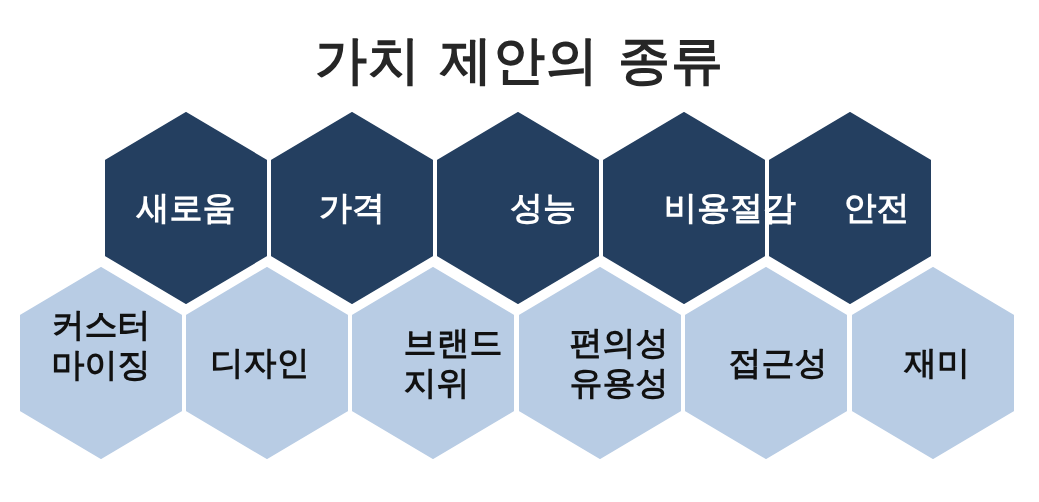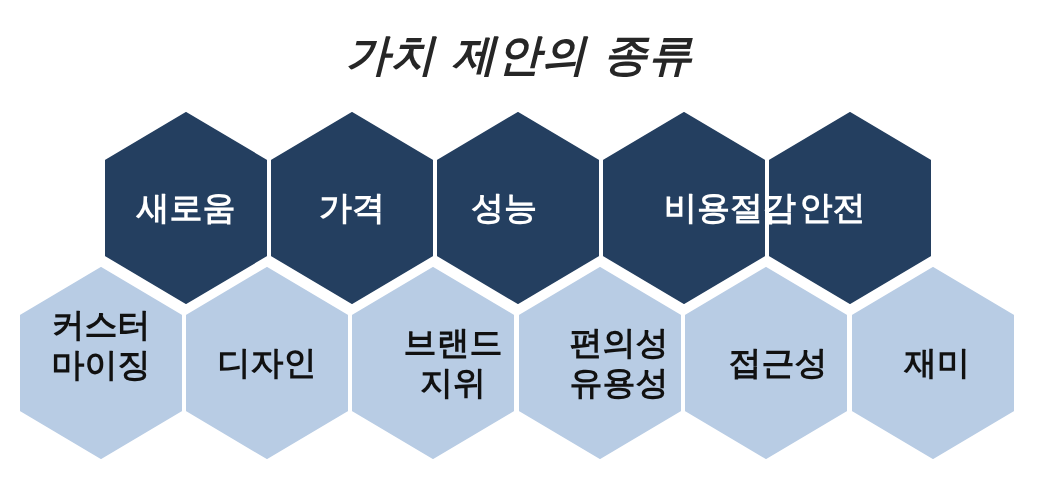--- a/index.html
+++ b/index.html
@@ -1,21 +1,21 @@
 <!DOCTYPE html>
 <html><head>
 <meta charset="utf-8">
 <style>
   html, body { margin: 0; padding: 0; background: #ffffff; }
   body { width: 1039px; height: 502px; position: relative; overflow: hidden;
          font-family: "DejaVu Sans", "Liberation Sans", sans-serif; }
   .title { position: absolute; left: 0; top: 26px; width: 1039px; text-align: center;
-           font-size: 44px; font-weight: bold; color: #262626; letter-spacing: 1px; font-style: italic; }
+           font-size: 52px; font-weight: bold; color: #262626; letter-spacing: 1px; }
   svg.hexes { position: absolute; left: 0; top: 0; }
-  .hex-label { position: absolute; text-align: center; font-weight: bold;
+  .hex-label { position: absolute; font-weight: bold;
                display: flex; align-items: center; justify-content: center;
                line-height: 1.22; white-space: pre-line; }
   .hex-label.top { color: #ffffff; font-size: 33px; }
   .hex-label.bottom { color: #111111; font-size: 33px; }
 </style>
 </head>
 <body>
 
 <div class="title">가치 제안의 종류</div>
 
@@ -33,25 +33,25 @@
       <polygon points="352,109.5 435,158.75 435,257.25 352,306.5 269,257.25 269,158.75" fill="#243F60" stroke="#FFFFFF" stroke-width="4"></polygon>
       <polygon points="518,109.5 601,158.75 601,257.25 518,306.5 435,257.25 435,158.75" fill="#243F60" stroke="#FFFFFF" stroke-width="4"></polygon>
       <polygon points="684,109.5 767,158.75 767,257.25 684,306.5 601,257.25 601,158.75" fill="#243F60" stroke="#FFFFFF" stroke-width="4"></polygon>
       <polygon points="850,109.5 933,158.75 933,257.25 850,306.5 767,257.25 767,158.75" fill="#243F60" stroke="#FFFFFF" stroke-width="4"></polygon>
     </g>
 </svg>
 
 <div id="labels">
     <div class="hex-label bottom" style="left: 21px; width: 160px; top: 295px; height: 100px; font-family: Liberation Serif, serif;">커스터
 마이징</div>
-    <div class="hex-label bottom" style="left: 187px; width: 160px; top: 313px; height: 100px;">디자인</div>
+    <div class="hex-label bottom" style="left: 180px; width: 160px; top: 313px; height: 100px;">디자인</div>
     <div class="hex-label bottom" style="left: 353px; width: 160px; top: 313px; height: 100px; padding-left: 20px;">브랜드
 지위</div>
     <div class="hex-label bottom" style="left: 520px; width: 160px; top: 313px; height: 100px; padding-left: 19px;">편의성
 유용성</div>
     <div class="hex-label bottom" style="left: 686px; width: 184px; top: 313px; height: 100px;">접근성</div>
     <div class="hex-label bottom" style="left: 853px; width: 168px; top: 313px; height: 100px; font-family: Liberation Serif, serif;">재미</div>
     <div class="hex-label top" style="left: 106px; width: 160px; top: 158px; height: 100px;">새로움</div>
     <div class="hex-label top" style="left: 272px; width: 160px; top: 158px; height: 100px;">가격</div>
-    <div class="hex-label top" style="left: 417px; width: 174px; top: 158px; height: 100px;">성능</div>
+    <div class="hex-label top" style="left: 456px; width: 174px; top: 158px; height: 100px;">성능</div>
     <div class="hex-label top" style="left: 636px; width: 188px; top: 158px; height: 100px;">비용절감</div>
-    <div class="hex-label top" style="left: 726px; width: 129px; top: 158px; height: 100px; padding-left: 42px;">안전</div>
+    <div class="hex-label top" style="left: 770px; width: 129px; top: 158px; height: 100px; padding-left: 42px;">안전</div>
   </div>
 
 </body></html>

